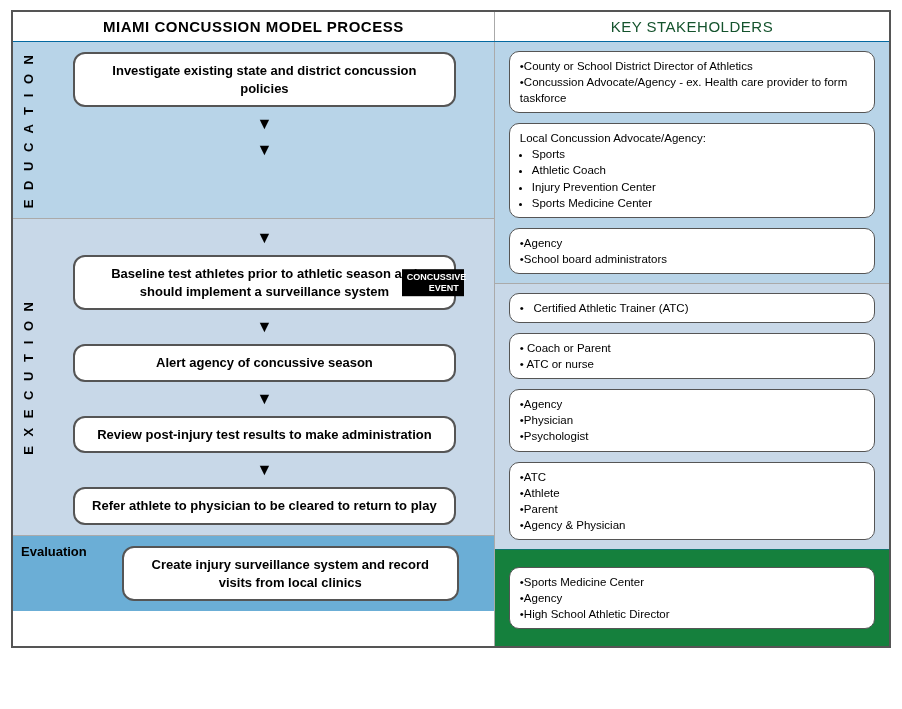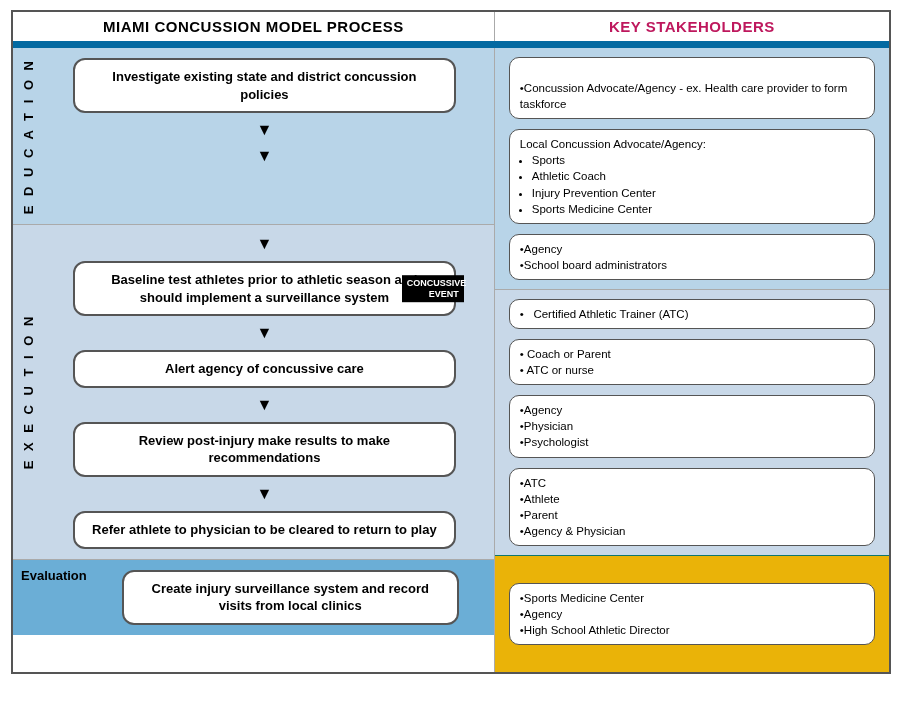--- a/index.html
+++ b/index.html
@@ -14,39 +14,39 @@
       padding: 10px;
     }
     .diagram-container {
       width: 880px;
       border: 2px solid #555;
       background: #fff;
     }
     .header-row {
       display: flex;
       background: #fff;
-      border-bottom: 7px solid #0369a1;
+      border-bottom: 1px solid #0369a1;
     }
     .header-left {
       width: 55%;
       text-align: center;
       font-weight: bold;
       font-size: 15px;
       padding: 6px 4px;
       border-right: 1px solid #aaa;
       color: #000;
       letter-spacing: 0.5px;
     }
     .header-right {
       width: 45%;
       text-align: center;
-      font-weight: bold;
+      font-weight: normal;
       font-size: 15px;
       padding: 6px 4px;
-      color: #be185d;
+      color: #14532d;
       letter-spacing: 0.5px;
     }
     .content-row {
       display: flex;
     }
     .left-panel {
       width: 55%;
       border-right: 1px solid #aaa;
       display: flex;
       flex-direction: column;
@@ -159,22 +159,22 @@
       border-bottom: 1px solid #aaa;
     }
     .rp-execution {
       background: #c8d8e8;
       padding: 4px 4px;
       display: flex;
       flex-direction: column;
       border-bottom: 1px solid #0f766e;
     }
     .rp-evaluation {
-      background: #eab308;
-      padding: 22px 4px;
+      background: #15803d;
+      padding: 12px 4px;
       display: flex;
       flex-direction: column;
     }
     
     .arrow-indicator {
       text-align: center;
       font-size: 16px;
       font-weight: bold;
       color: #000;
       line-height: 1.0;
@@ -210,42 +210,42 @@
           <div class="arrow-indicator">▼</div>
           <div style="position:relative; width:88%; display:flex; align-items:center; justify-content:center;">
             <div class="process-box" style="width:100%;">Baseline test athletes prior to athletic season and should implement a surveillance system</div>
             <div class="concussive-tag">CONCUSSIVE EVENT</div>
           </div>
           <div style="display:flex; align-items:center; width:88%; justify-content:center; position:relative;">
             <div style="display:flex; flex-direction:column; align-items:center; flex:1;">
               <div class="arrow-indicator">▼</div>
             </div>
           </div>
-          <div class="process-box">Alert agency of concussive care</div>
-          <div class="arrow-indicator">▼</div>
-          <div class="process-box">Review post-injury make results to make recommendations</div>
+          <div class="process-box">Alert agency of concussive season</div>
+          <div class="arrow-indicator">▼</div>
+          <div class="process-box">Review post-injury test results to make administration</div>
           <div class="arrow-indicator">▼</div>
           <div class="process-box">Refer athlete to physician to be cleared to return to play</div>
         </div>
       </div>
 
       <div class="evaluation-section">
         <div class="eval-label">Evaluation</div>
         <div class="section-boxes">
           <div class="process-box">Create injury surveillance system and record visits from local clinics</div>
         </div>
       </div>
 
     </div>
 
     <div class="right-panel">
 
       <div class="rp-education">
         <div class="stakeholder-group">
-          <br>
+          <span>•County or School District Director of Athletics</span><br>
           <span>•Concussion Advocate/Agency - ex. Health care provider to form taskforce</span>
         </div>
         <div class="stakeholder-group">
           <span>Local Concussion Advocate/Agency:</span>
           <ul>
             <li>Sports</li>
             <li>Athletic Coach</li>
             <li>Injury Prevention Center</li>
             <li>Sports Medicine Center</li>
           </ul>

